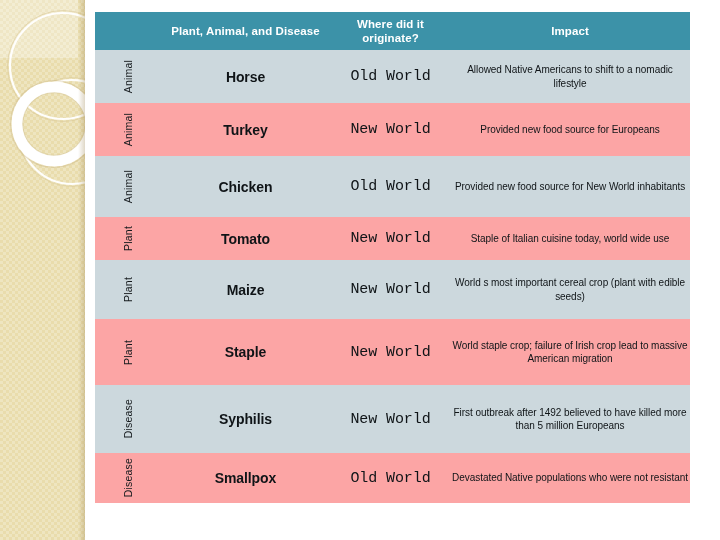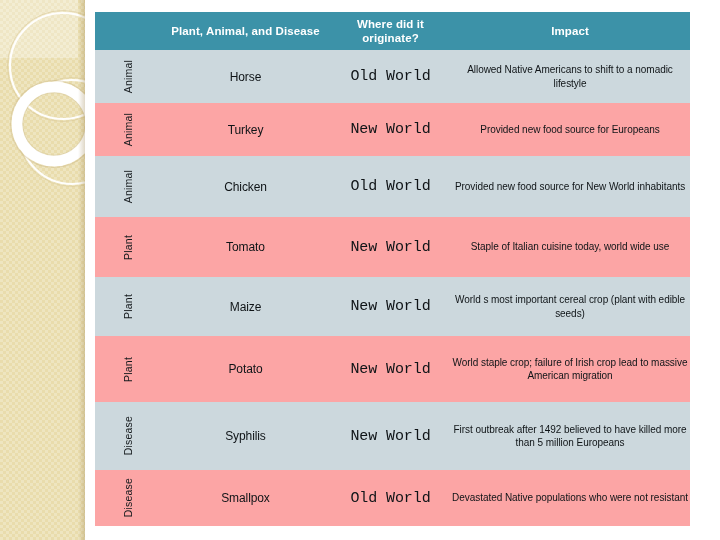--- a/index.html
+++ b/index.html
@@ -121,44 +121,44 @@
   }
   .category-rotate {
     display: block;
     writing-mode: vertical-rl;
     transform: rotate(180deg);
     margin: 0 auto;
     white-space: nowrap;
     letter-spacing: 0.2px;
   }
   td.cell-name {
-    font-size: 12px;
-    font-weight: normal;
+    font-size: 14px;
+    font-weight: bold;
     letter-spacing: -0.1px;
   }
   td.cell-origin {
     font-size: 15px;
     letter-spacing: -0.1px;
     font-family: Liberation Mono, monospace;
   }
   td.cell-impact {
     font-size: 10px;
     line-height: 1.35;
     padding: 5px 9px;
     letter-spacing: -0.05px;
   }
 
   tbody tr.row-h1 td { height: 53px; }
   tbody tr.row-h2 td { height: 53px; }
   tbody tr.row-h3 td { height: 61px; }
-  tbody tr.row-h4 td { height: 60px; }
+  tbody tr.row-h4 td { height: 43px; }
   tbody tr.row-h5 td { height: 59px; }
   tbody tr.row-h6 td { height: 66px; }
   tbody tr.row-h7 td { height: 68px; }
-  tbody tr.row-h8 td { height: 56px; }
+  tbody tr.row-h8 td { height: 50px; }
 </style>
 </head>
 <body>
 
 <div id="sidebar-decoration">
   <div id="sidebar-texture"></div>
   <div id="sidebar-top-panel"></div>
 
   <svg id="sidebar-svg" width="110" height="540" viewBox="0 0 110 540">
 
@@ -235,21 +235,21 @@
       </td>
       <td class="cell-name">Maize</td>
       <td class="cell-origin">New World</td>
       <td class="cell-impact cell-last">World s most important cereal crop (plant with edible seeds)</td>
     </tr>
 
     <tr class="shade-light row-h6">
       <td class="cell-category">
         <span class="category-rotate">Plant</span>
       </td>
-      <td class="cell-name">Potato</td>
+      <td class="cell-name">Staple</td>
       <td class="cell-origin">New World</td>
       <td class="cell-impact cell-last">World staple crop;  failure of Irish crop lead to massive American migration</td>
     </tr>
 
     <tr class="shade-dark row-h7 group-start">
       <td class="cell-category">
         <span class="category-rotate">Disease</span>
       </td>
       <td class="cell-name">Syphilis</td>
       <td class="cell-origin">New World</td>

